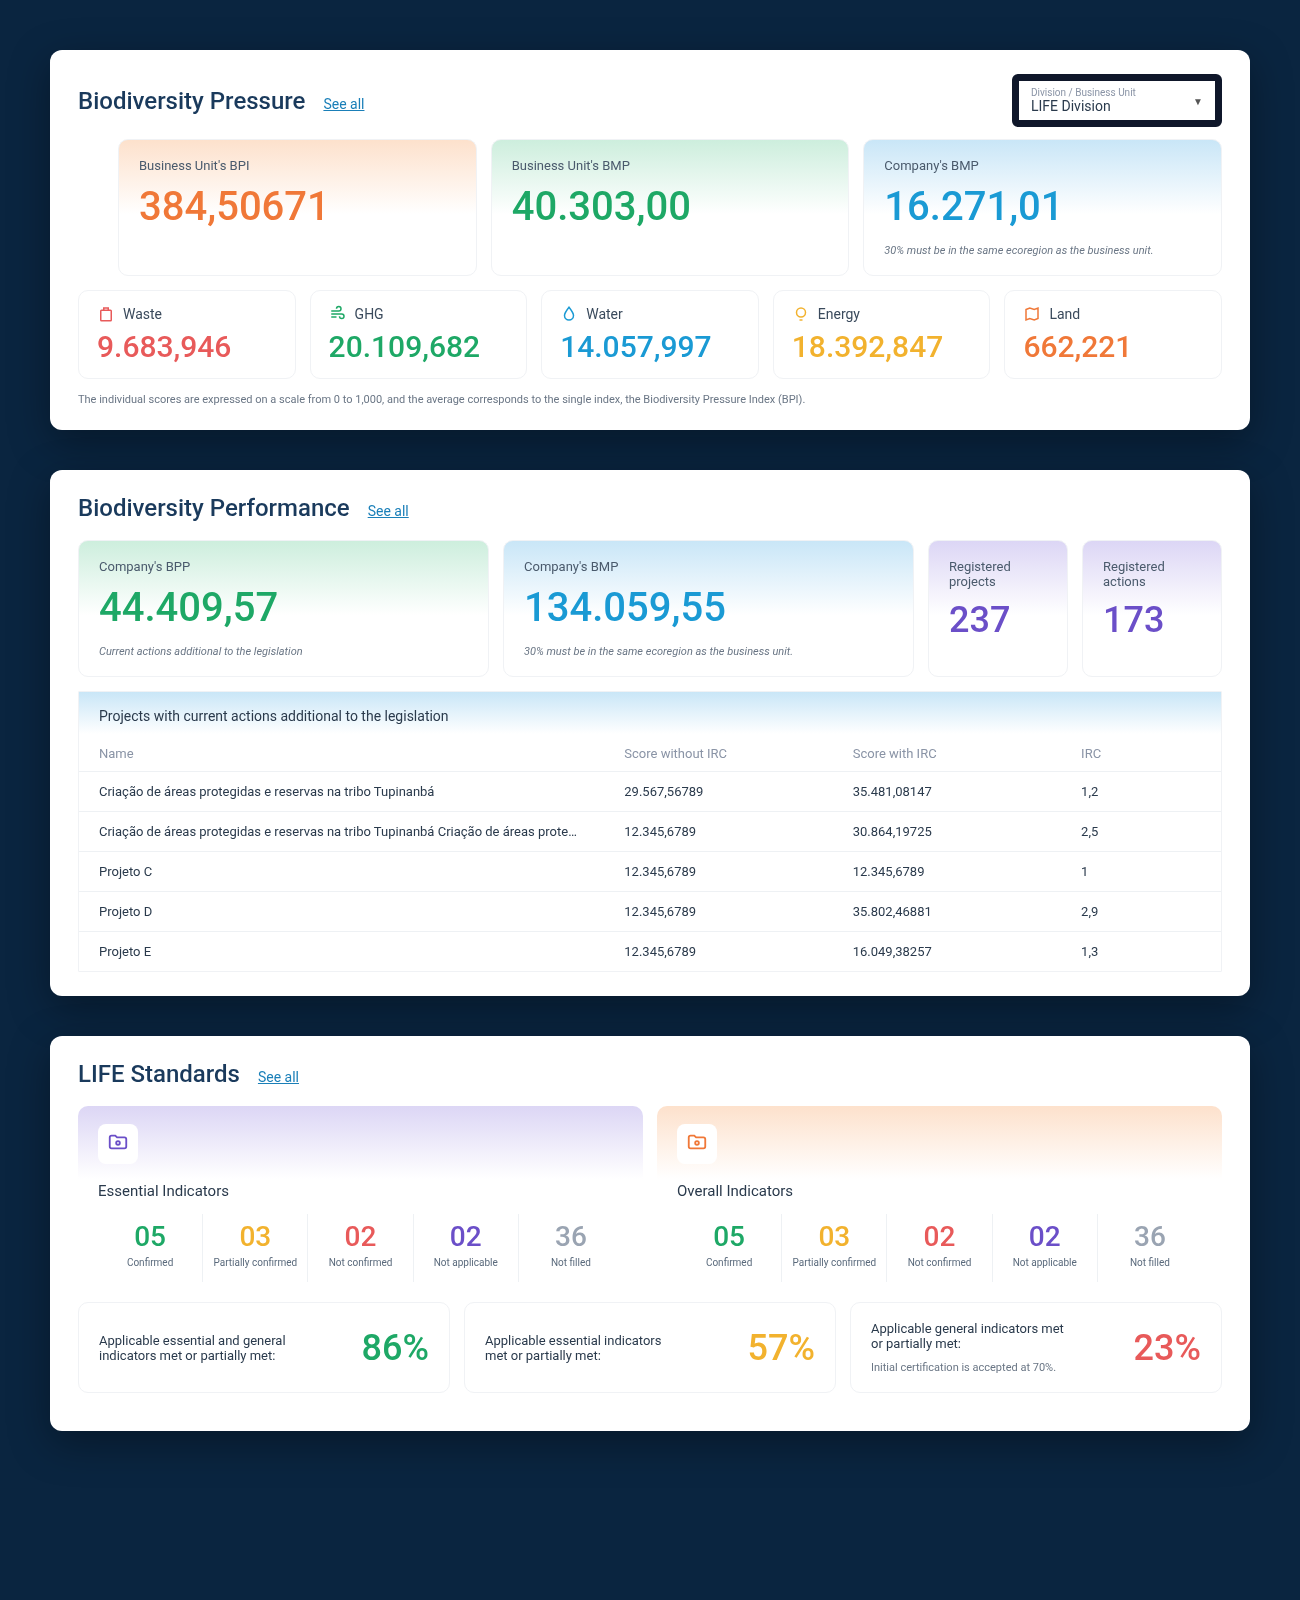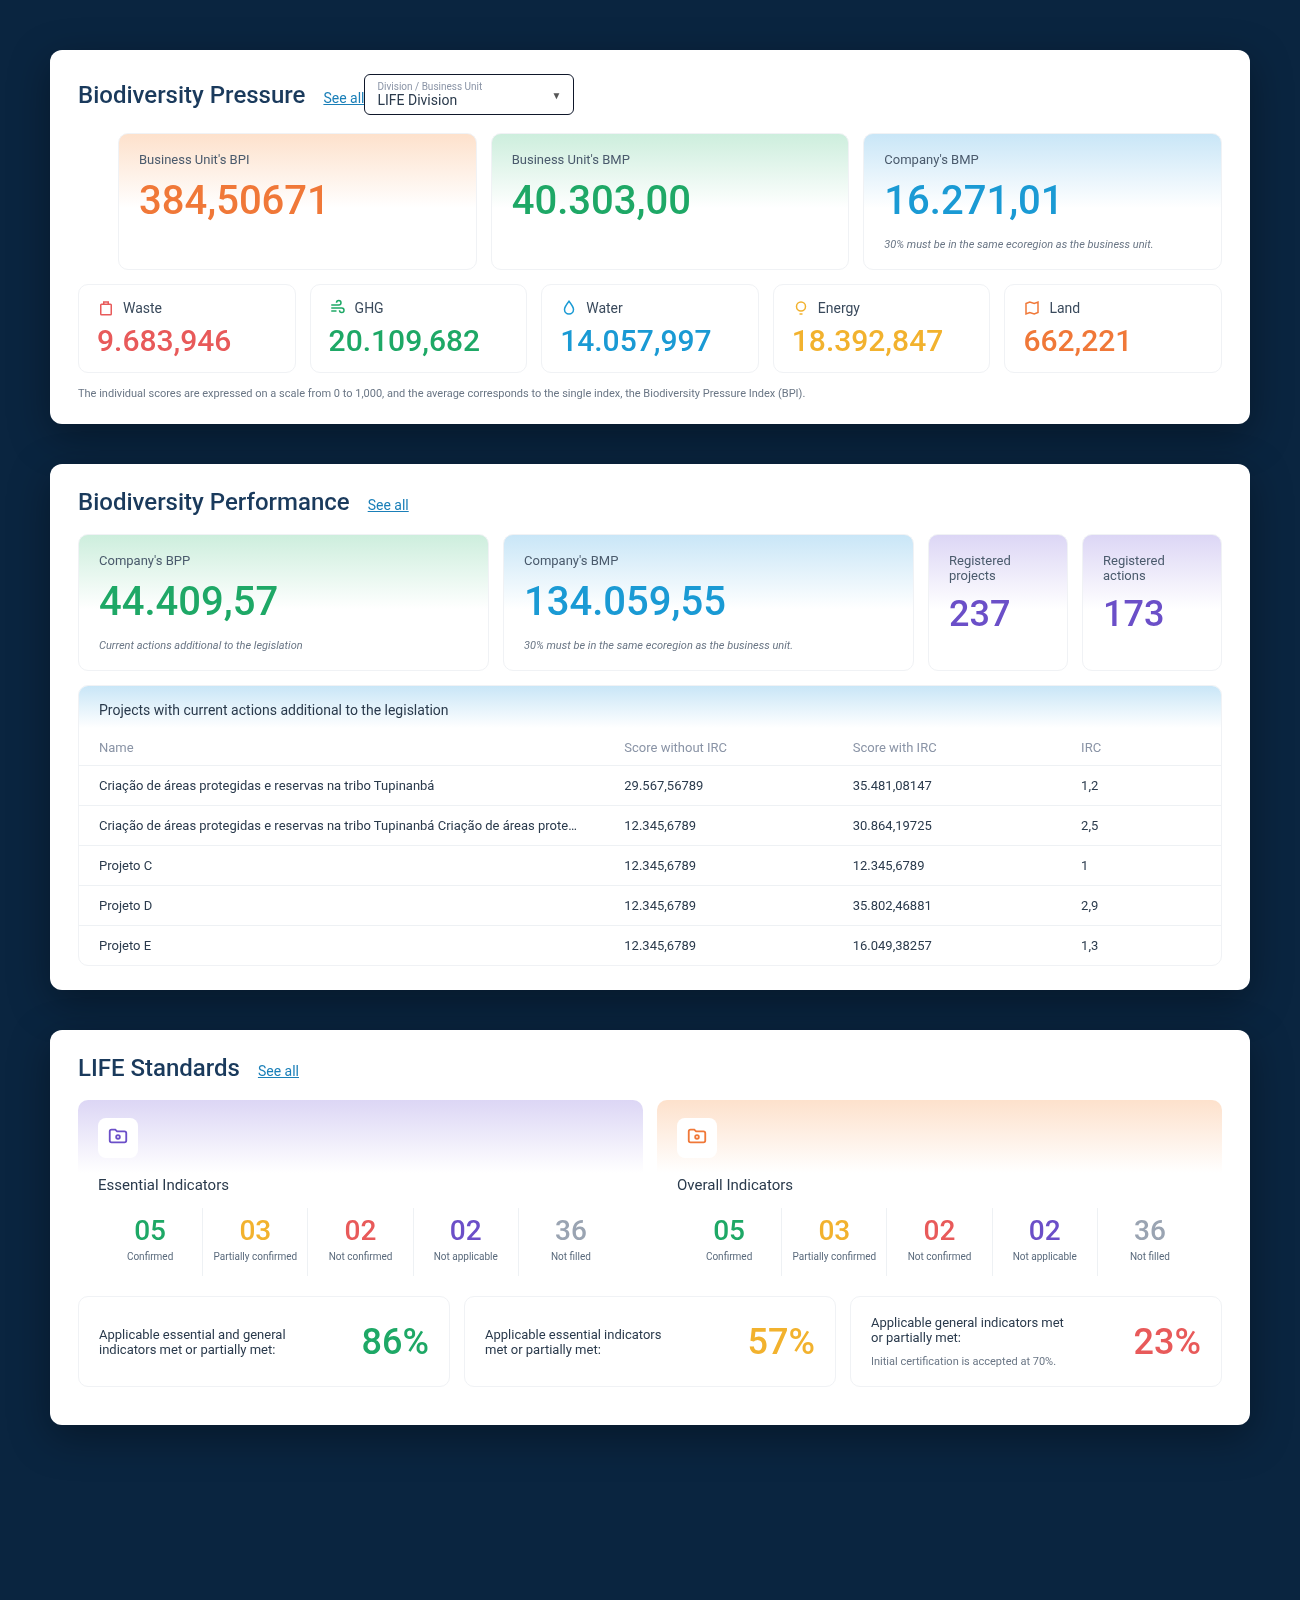--- a/index.html
+++ b/index.html
@@ -12,41 +12,41 @@
 .panel {
   background: #fff;
   border-radius: 12px;
   padding: 24px 28px;
   margin-bottom: 40px;
   box-shadow: 0 12px 40px rgba(0,0,0,0.35);
 }
 .panel-header {
   display: flex;
   align-items: center;
-  justify-content: flex-start;
-  margin-bottom: 18px;
+  justify-content: space-between;
+  margin-bottom: 12px;
 }
 .panel-title-row {
   display: flex;
   align-items: baseline;
   gap: 18px;
 }
 .panel-title {
   font-size: 24px;
   font-weight: 500;
   color: #1a3a5c;
 }
 .see-all {
   font-size: 14px;
   color: #1a7fb8;
   text-decoration: underline;
   cursor: pointer;
 }
 .select-box {
-  border: 1px solid #0f172a;
+  border: 7px solid #0f172a;
   border-radius: 6px;
   padding: 6px 12px;
   min-width: 210px;
   font-size: 13px;
   position: relative;
 }
 .select-label {
   font-size: 10px;
   color: #8a94a6;
   display: block;
@@ -126,21 +126,21 @@
   font-size: 30px;
   font-weight: 500;
 }
 .icon {
   width: 18px; height: 18px; display: inline-flex; align-items: center; justify-content: center;
 }
 .small-card { flex: 0 0 140px; }
 .small-card .card-value-big { font-size: 36px; }
 
 .table-card {
-  border-radius: 10px;
+  border-radius: 1px;
   overflow: hidden;
   border: 1px solid #f0f2f5;
 }
 .table-head {
   background: linear-gradient(180deg, #c9e6f7 0%, #ffffff 100%);
   padding: 16px 20px 10px;
   font-size: 14px;
   color: #2a3a4c;
 }
 .tbl { width: 100%; border-collapse: collapse; }

